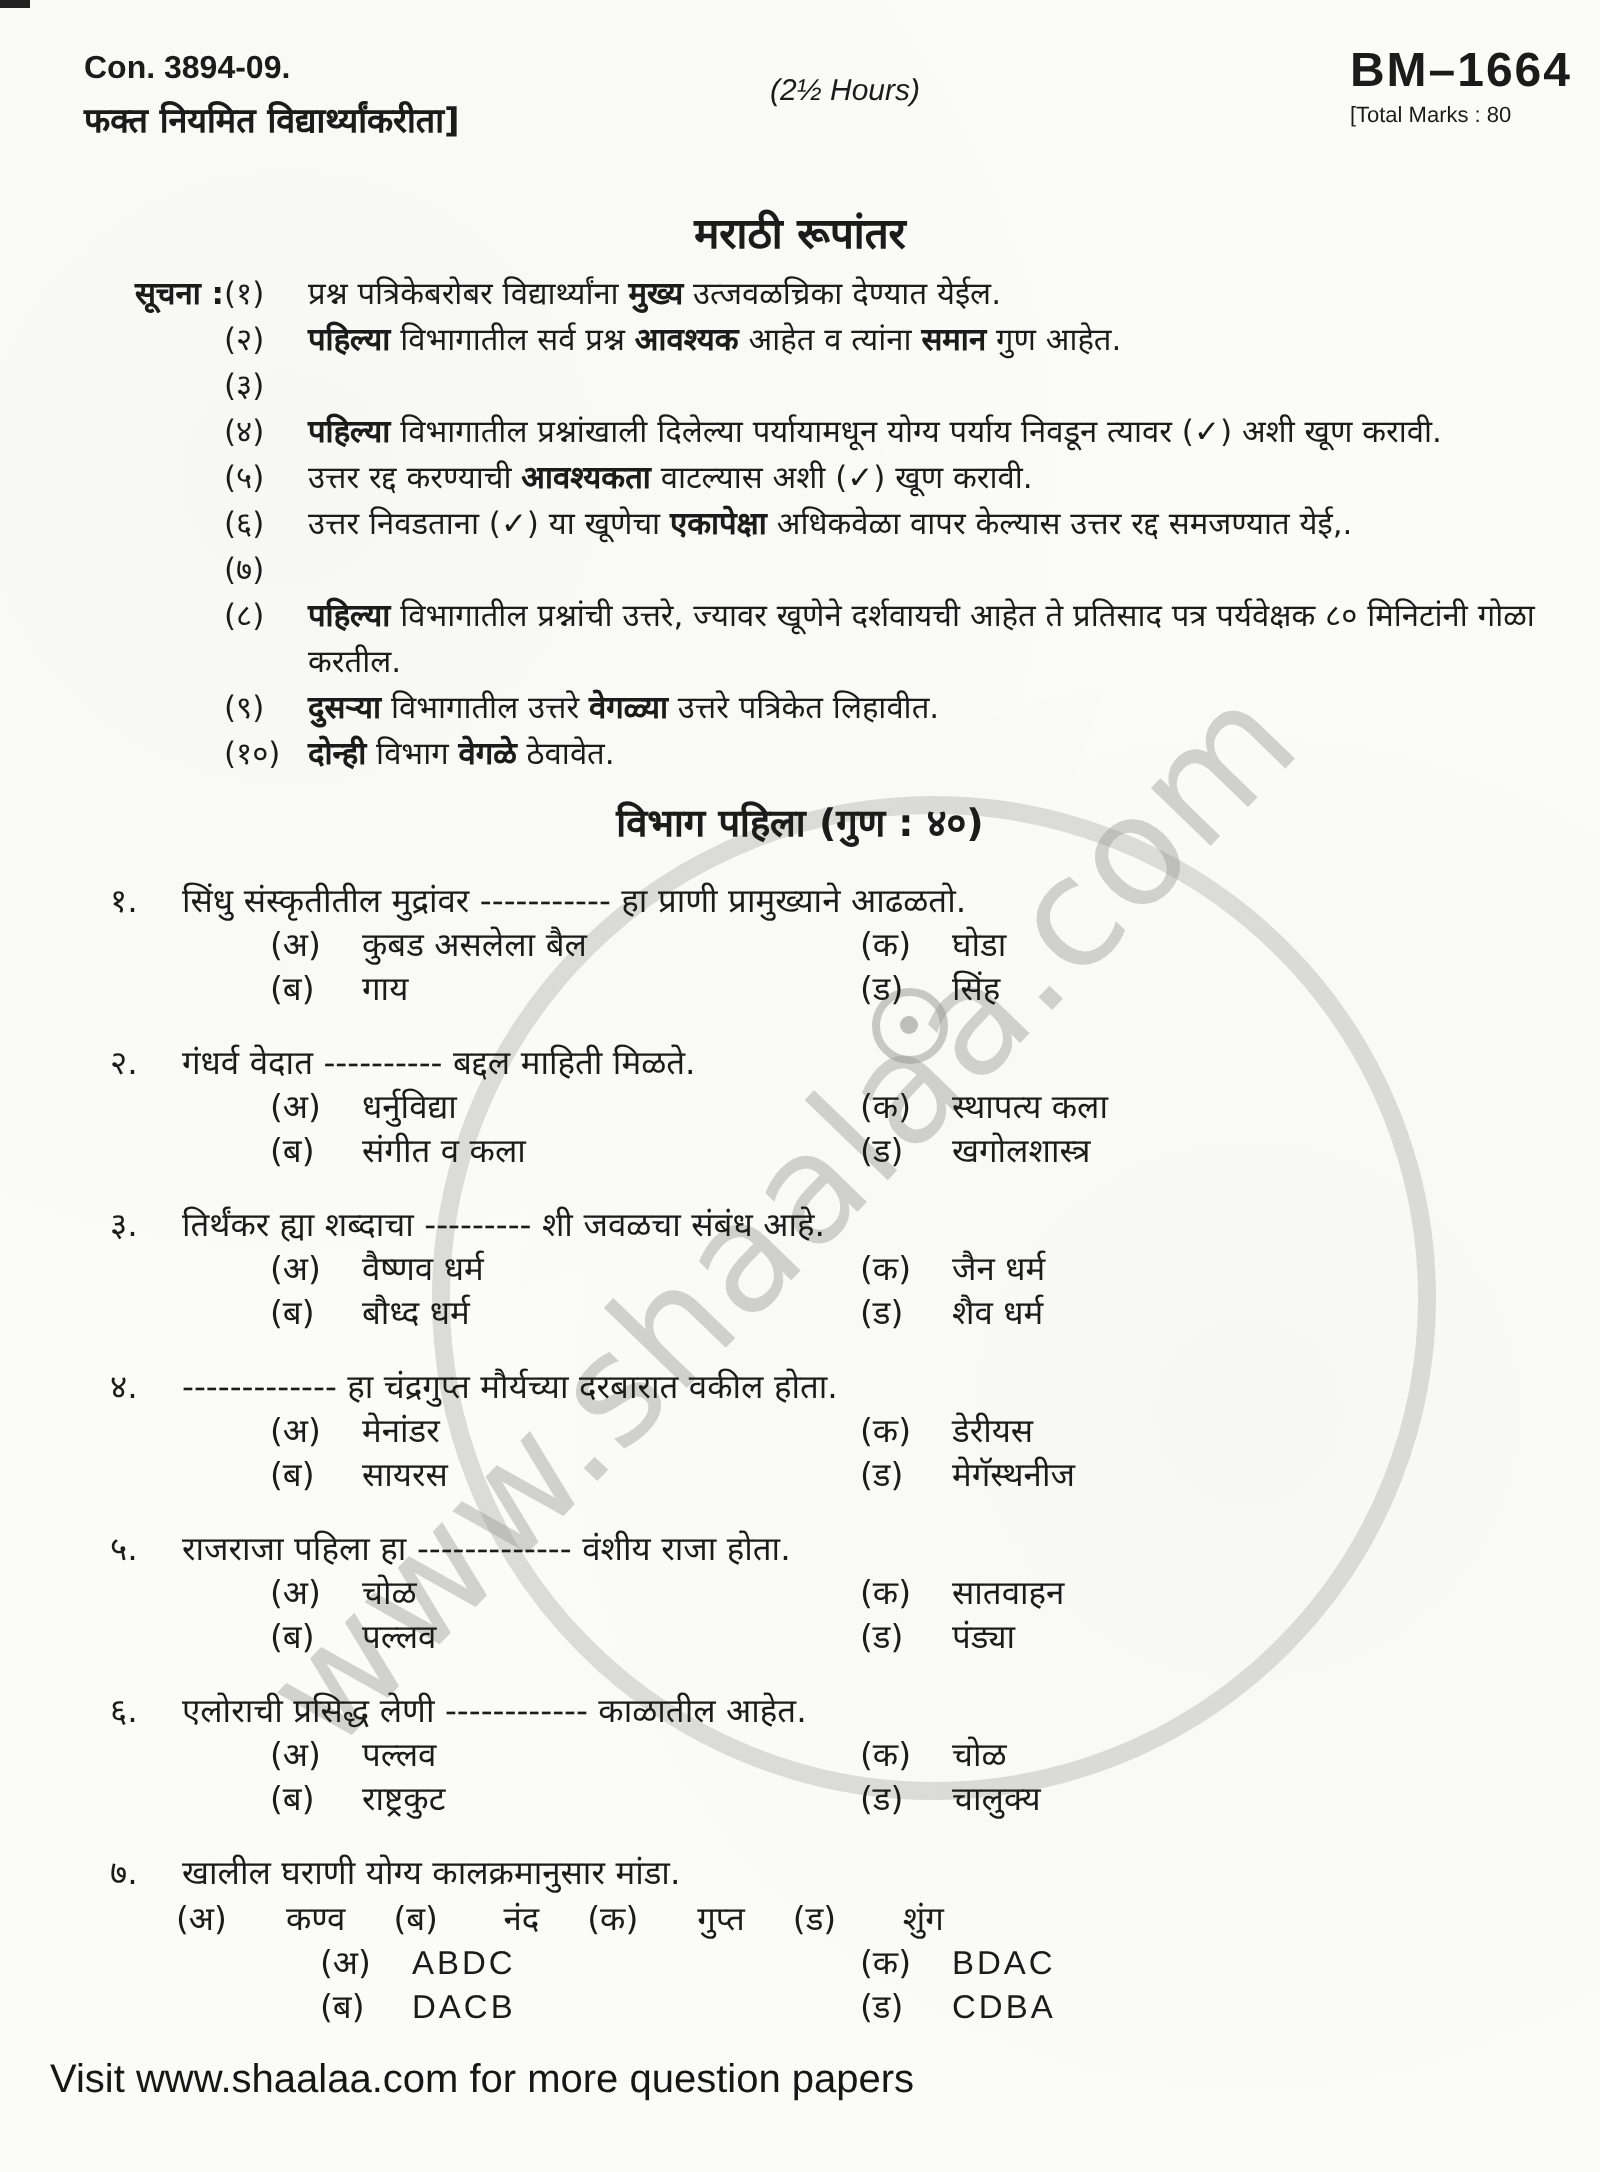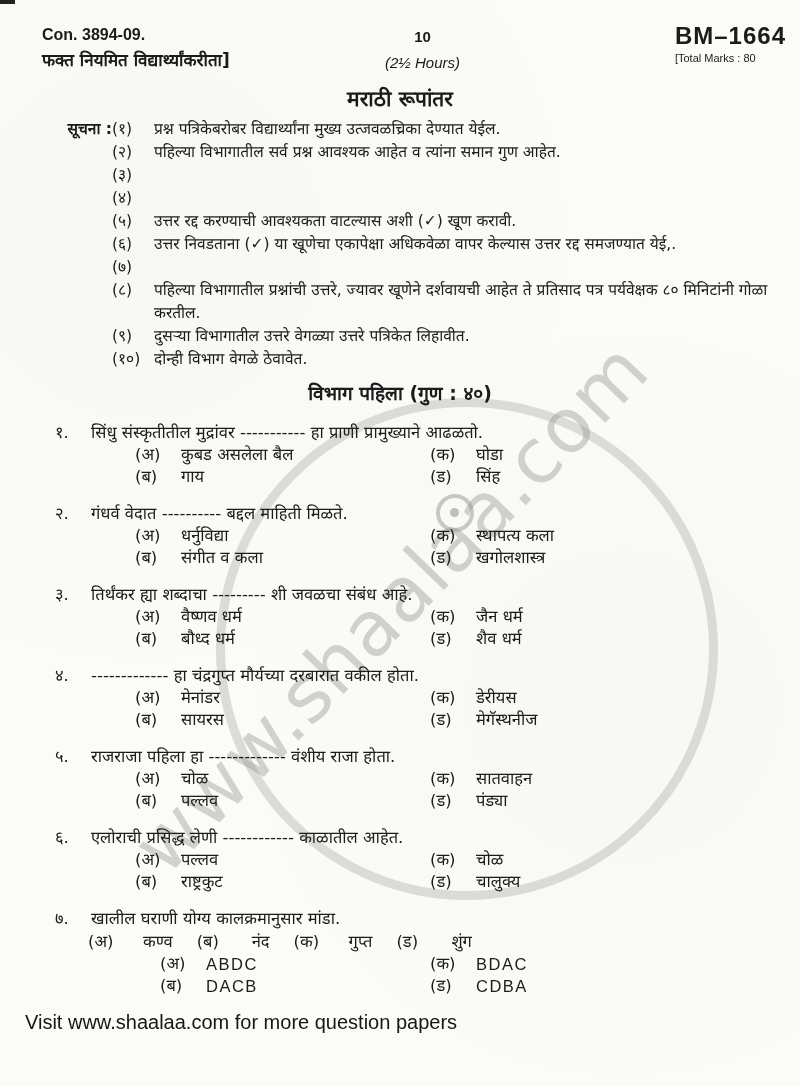--- a/index.html
+++ b/index.html
@@ -28,28 +28,28 @@
   .h-left{position:absolute;left:42px;top:0;}
   .h-left .l1{font-family:"Liberation Sans",sans-serif;font-weight:bold;font-size:16px;}
   .h-left .l2{font-size:17px;font-weight:600;margin-top:4px;}
   .h-center{position:absolute;left:0;right:0;top:2px;text-align:center;padding-left:45px;}
   .h-center .l1{font-family:"Liberation Sans",sans-serif;font-weight:bold;font-size:15px;}
   .h-center .l2{font-family:"Liberation Sans",sans-serif;font-size:15px;margin-top:9px;font-style:italic;}
   .h-right{position:absolute;right:14px;top:-4px;text-align:left;}
   .h-right .l1{font-family:"Liberation Sans",sans-serif;font-weight:bold;font-size:24px;letter-spacing:1px;}
   .h-right .l2{font-family:"Liberation Sans",sans-serif;font-weight:normal;font-size:11px;margin-top:2px;}
 
-  .title{text-align:center;font-size:21px;font-weight:bold;margin-top:0;}
+  .title{text-align:center;font-size:21px;font-weight:bold;margin-top:18px;}
 
   .instructions{margin:6px 22px 0 42px;font-size:15.5px;line-height:23px;}
   .ins-row{display:flex;}
   .ins-label{width:70px;flex:none;font-weight:bold;text-align:right;}
   .ins-num{width:42px;flex:none;}
   .ins-text{flex:1;}
-  .ins-text b{font-weight:normal;margin-top:34px;}
+  .ins-text b{font-weight:bold;margin-top:34px;}
 
   .section-title{text-align:center;font-size:19px;font-weight:bold;margin:9px 0 15px;}
 
   .questions{margin:0 16px 0 55px;font-size:16.5px;}
   .q{margin-bottom:14px;}
   .q-line{display:flex;line-height:23px;}
   .q-num{width:36px;flex:none;}
   .q-text{flex:1;}
   .inline-opts{display:flex;margin-left:33px;line-height:23px;}
   .inline-opt{display:flex;margin-right:24px;}
@@ -77,21 +77,20 @@
   <div class="corner-speck"></div>
 
   <div class="content">
 
     <div class="header">
       <div class="h-left">
         <div class="l1">Con. 3894-09.</div>
         <div class="l2">फक्त नियमित विद्यार्थ्यांकरीता]</div>
       </div>
       <div class="h-center">
-        <div class="l1">10</div>
         <div class="l2">(2½ Hours)</div>
       </div>
       <div class="h-right">
         <div class="l1">BM–1664</div>
         <div class="l2">[Total Marks : 80</div>
       </div>
     </div>
 
     <div class="title">मराठी रूपांतर</div>
 
@@ -106,20 +105,21 @@
           <span class="ins-num">(२)</span>
           <span class="ins-text"><b>पहिल्या</b><span> विभागातील सर्व प्रश्न </span><b>आवश्यक</b><span> आहेत व त्यांना </span><b>समान</b><span> गुण आहेत.</span></span>
         </div>
         <div class="ins-row">
           <span class="ins-label"></span>
           <span class="ins-num">(३)</span>
         </div>
         <div class="ins-row">
           <span class="ins-label"></span>
           <span class="ins-num">(४)</span>
+          <span class="ins-text"><b>पहिल्या</b><span> विभागातील प्रश्नांखाली दिलेल्या पर्यायामधून योग्य पर्याय निवडून त्यावर (✓) अशी खूण करावी.</span></span>
         </div>
         <div class="ins-row">
           <span class="ins-label"></span>
           <span class="ins-num">(५)</span>
           <span class="ins-text"><span>उत्तर रद्द करण्याची </span><b>आवश्यकता</b><span> वाटल्यास अशी (✓) खूण करावी.</span></span>
         </div>
         <div class="ins-row">
           <span class="ins-label"></span>
           <span class="ins-num">(६)</span>
           <span class="ins-text"><span>उत्तर निवडताना (✓) या खूणेचा </span><b>एकापेक्षा</b><span> अधिकवेळा वापर केल्यास उत्तर रद्द समजण्यात येई,.</span></span>

